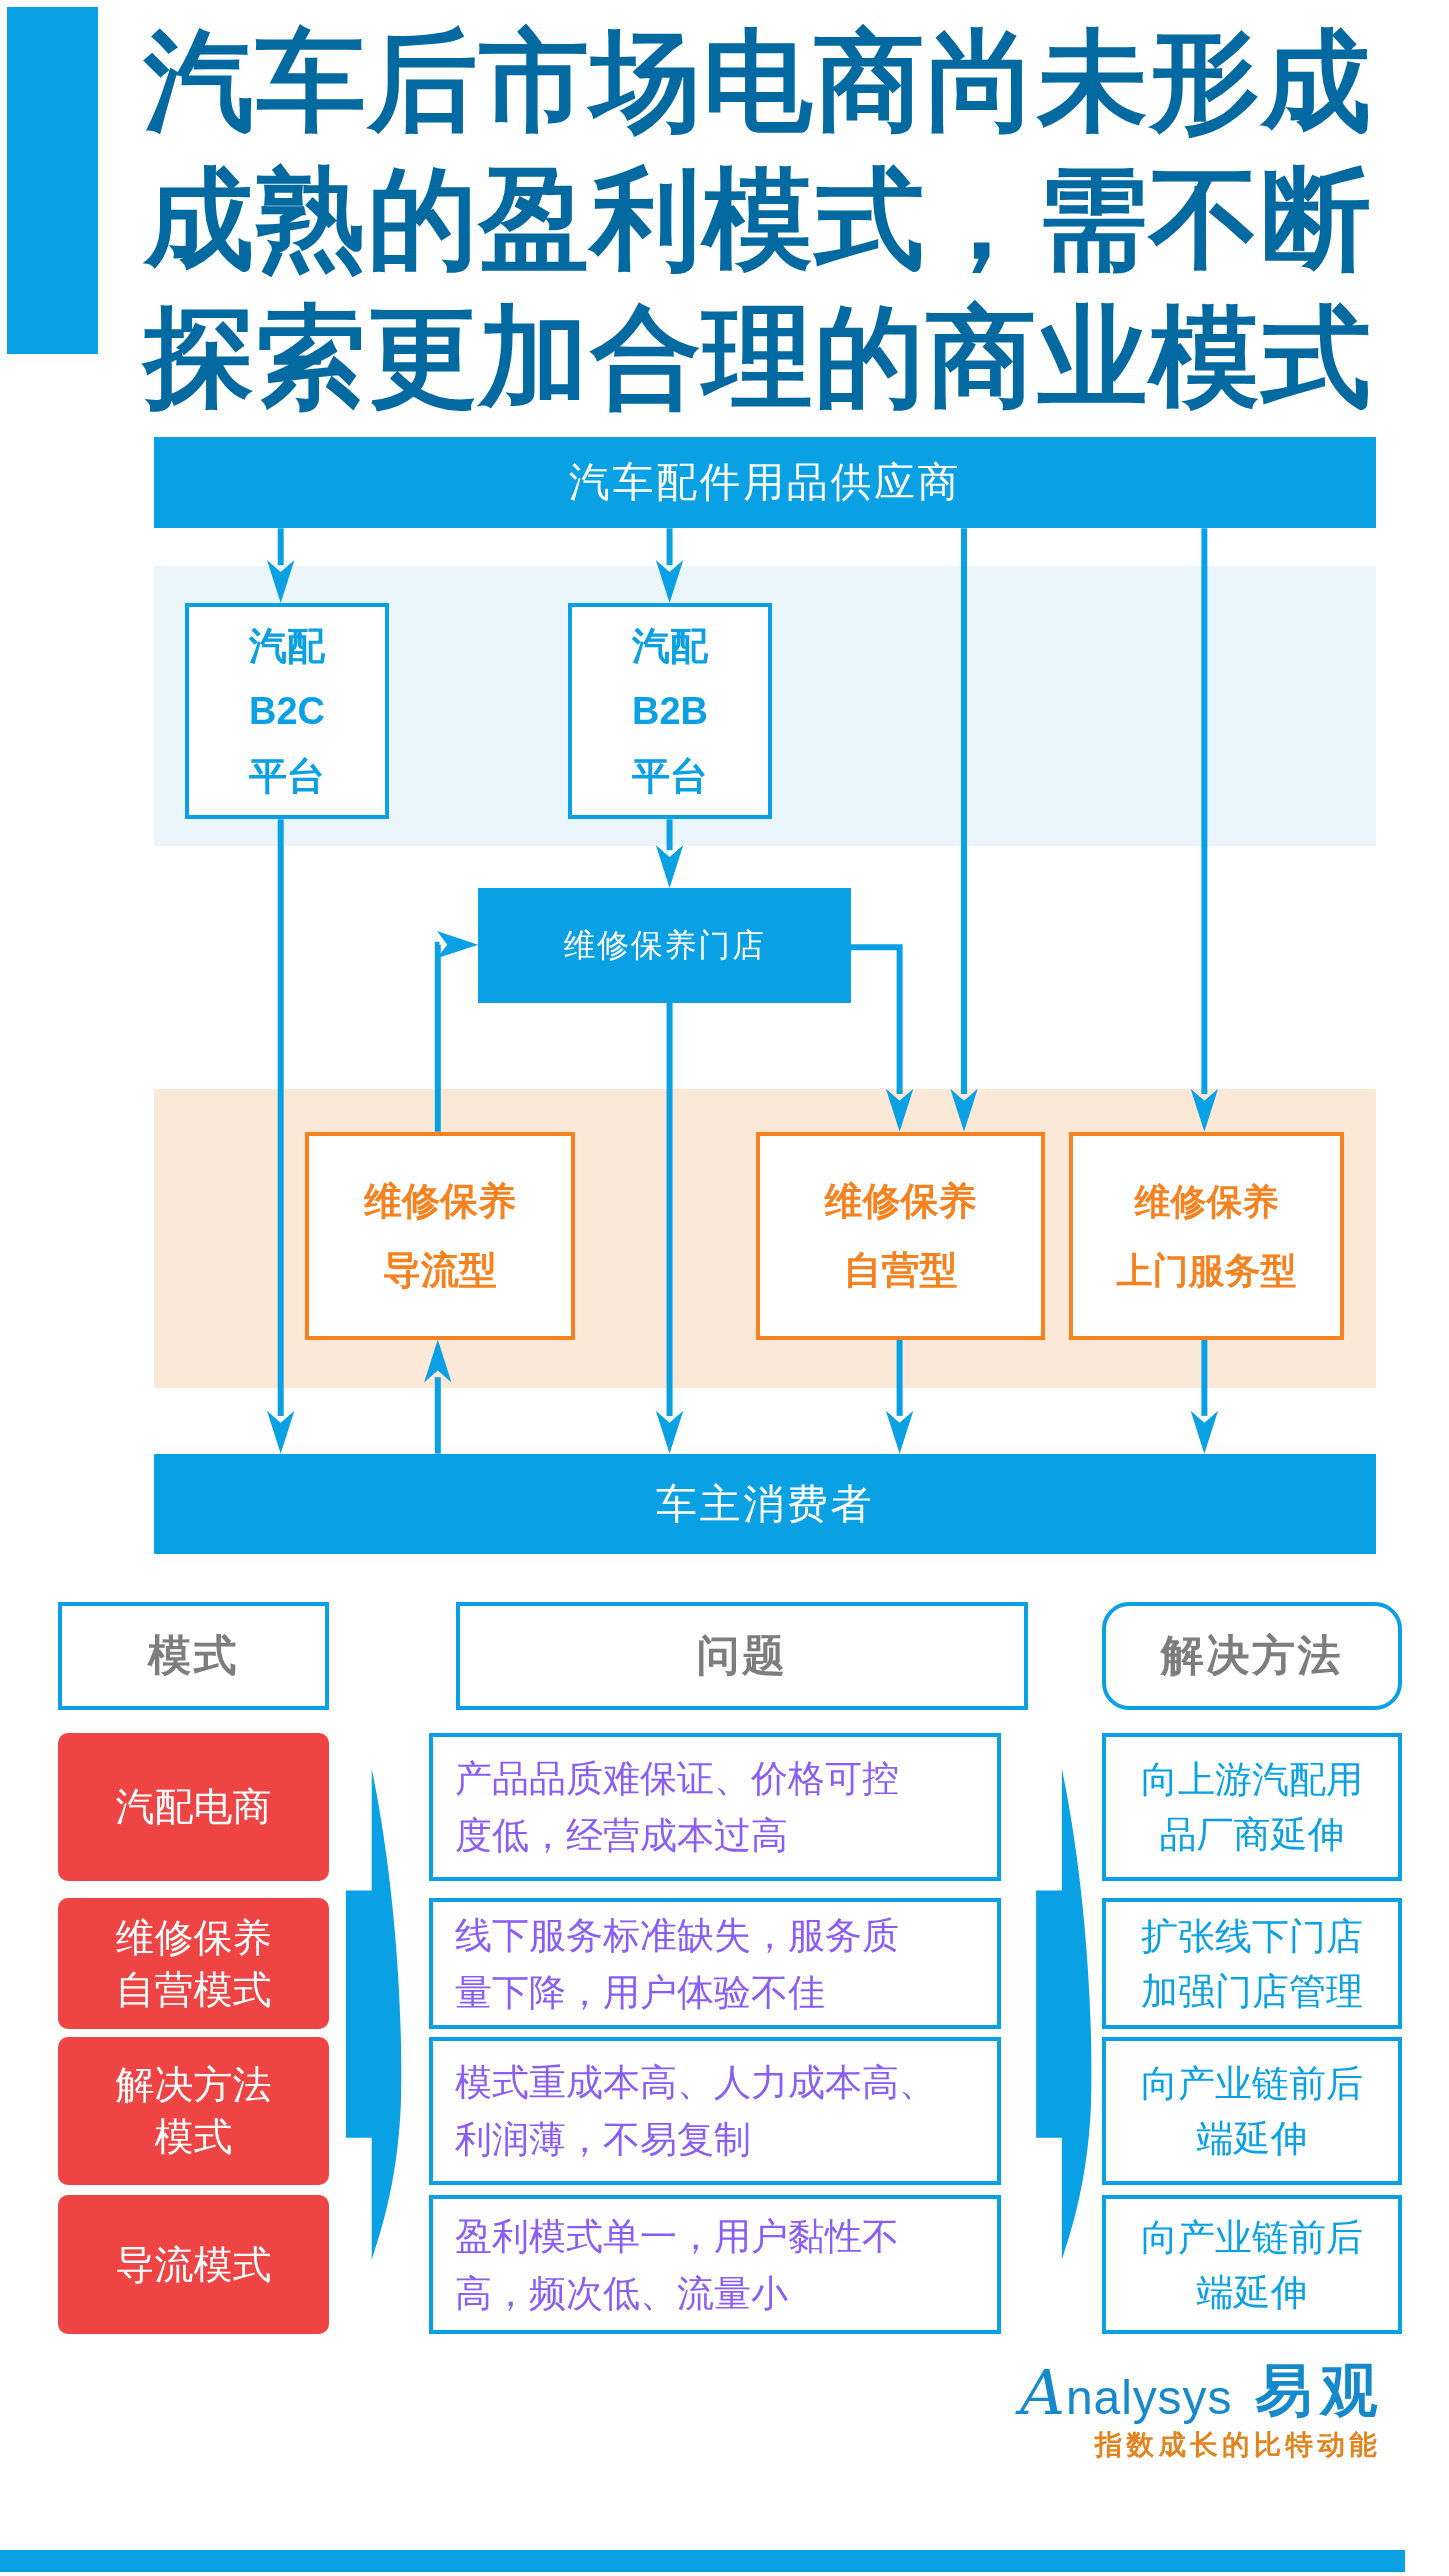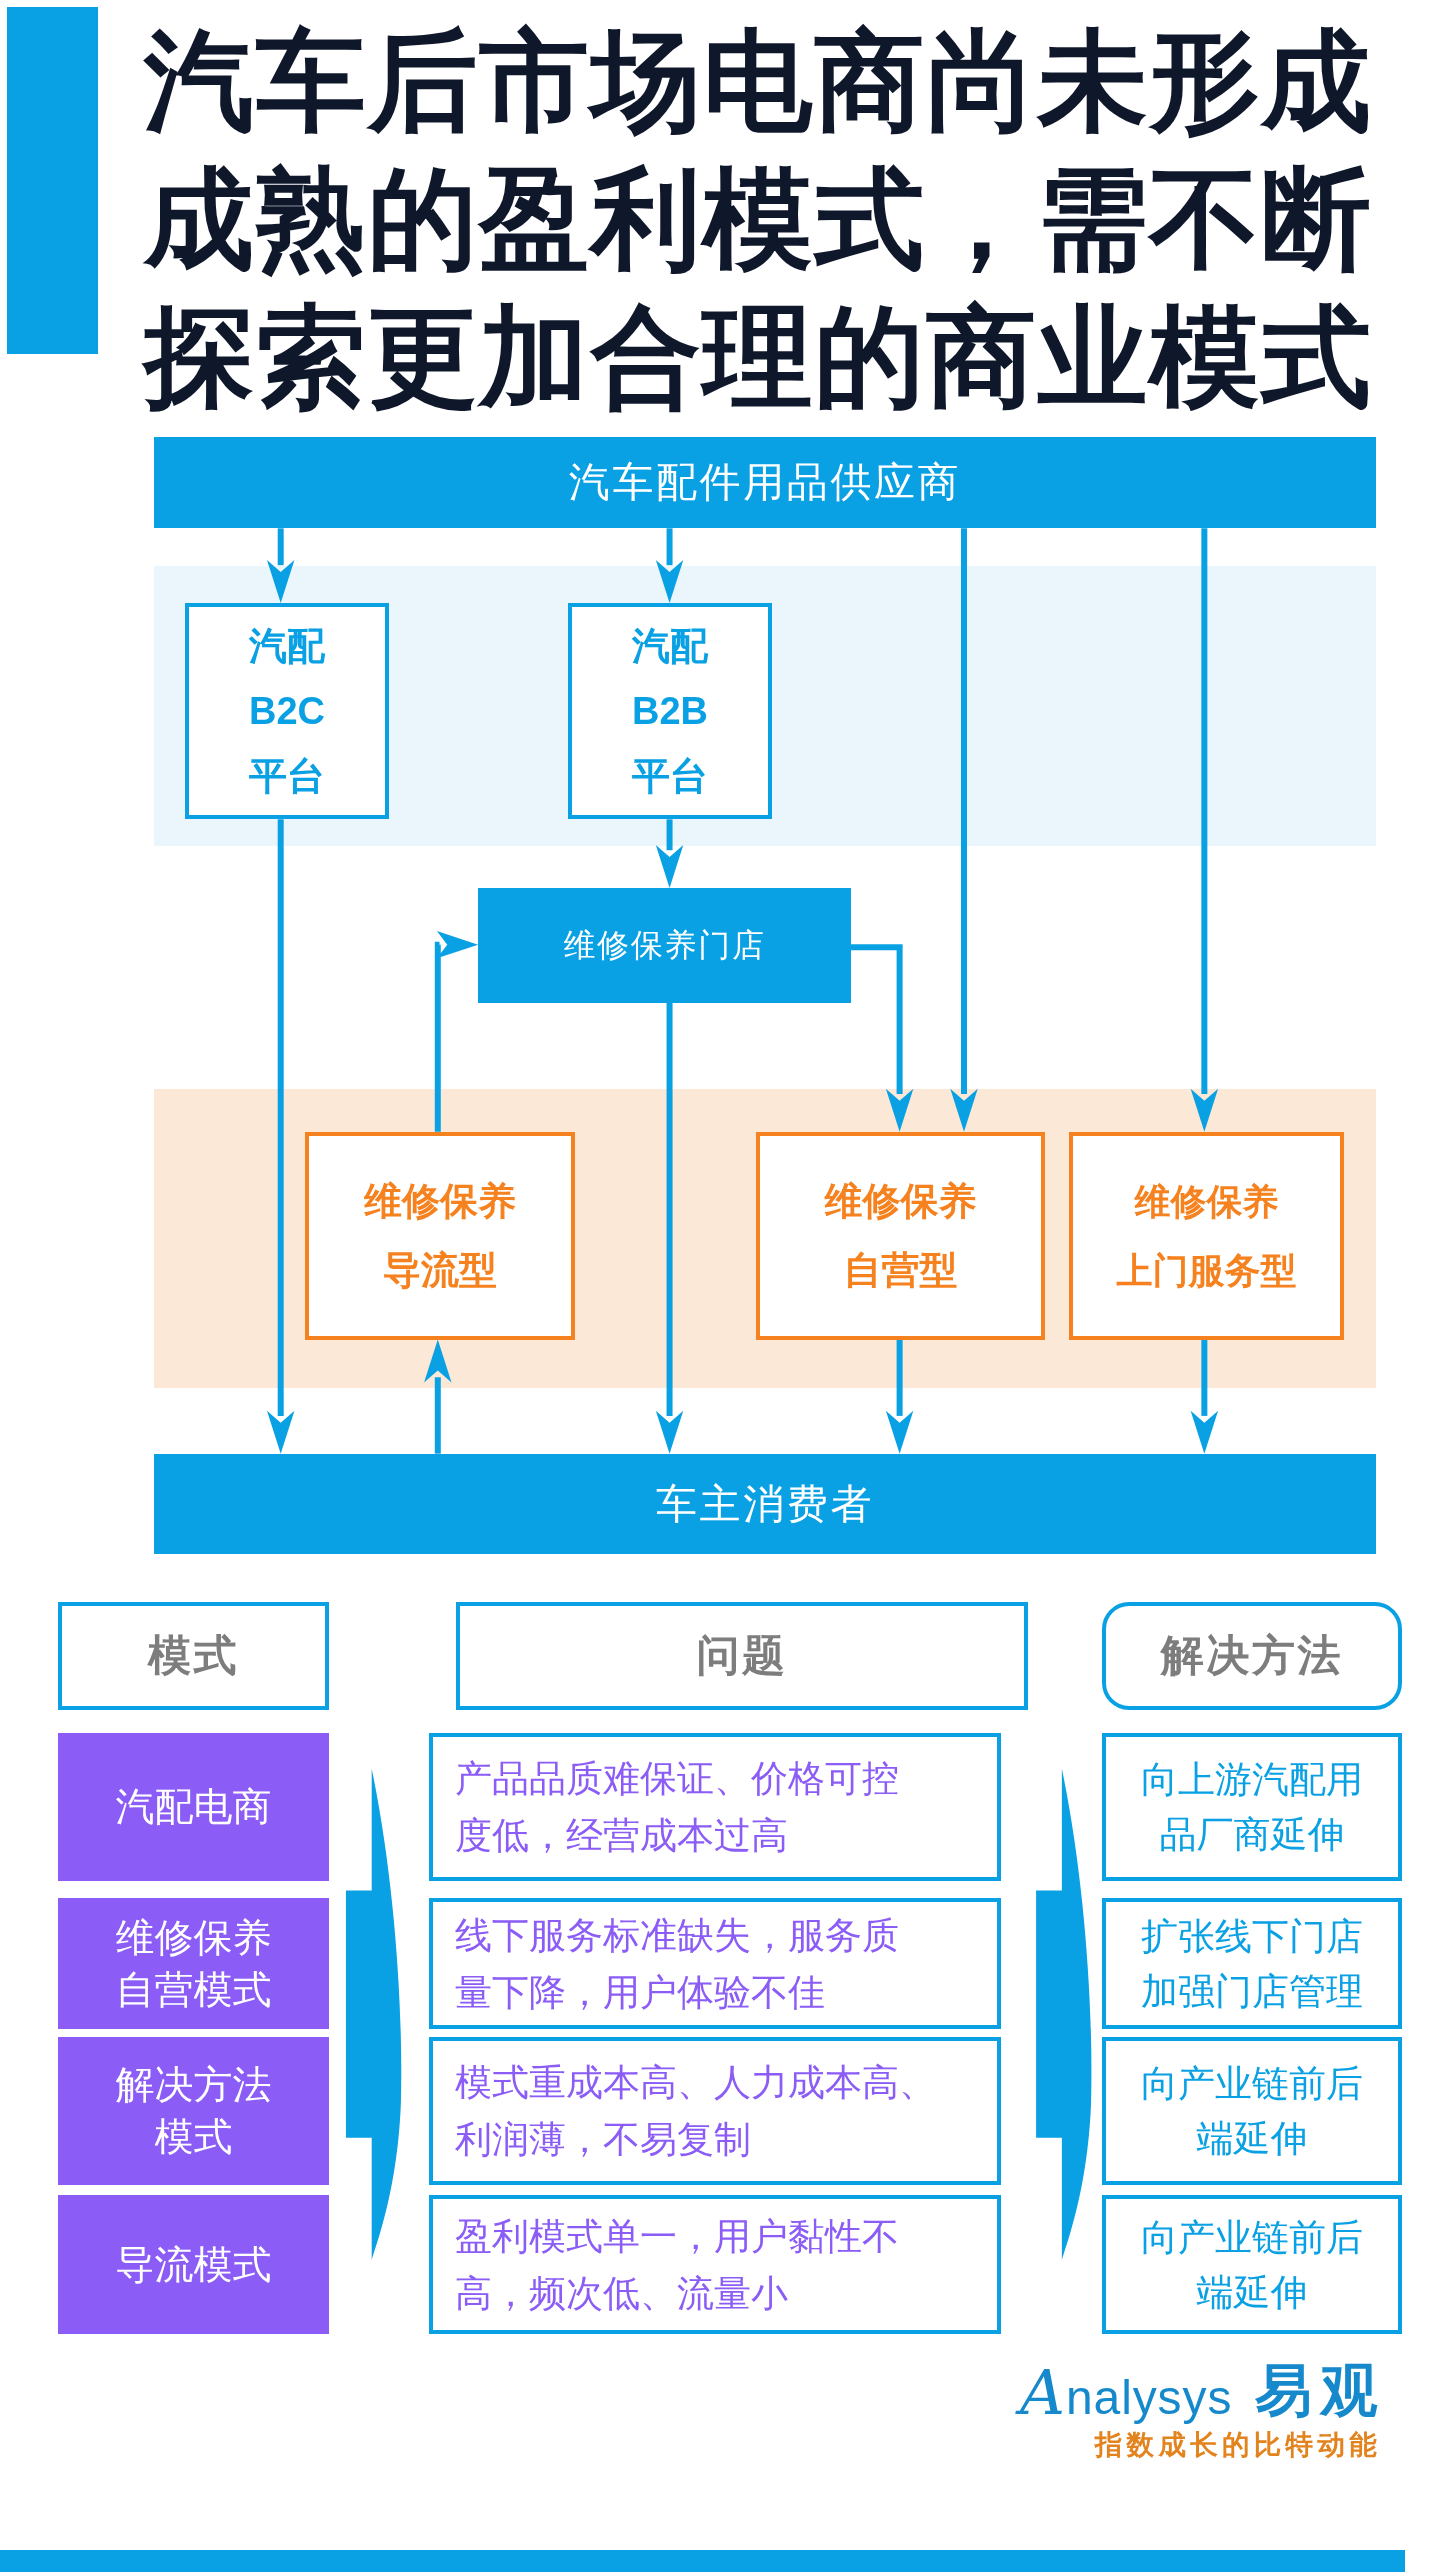--- a/index.html
+++ b/index.html
@@ -1,21 +1,21 @@
 <!DOCTYPE html>
 <html style="font-size:13.7px"><head>
 <meta charset="utf-8">
 <style>
   html,body{margin:0;padding:0;background:#fff;}
   body{font-family:"Liberation Sans","DejaVu Sans",sans-serif;}
   #canvas{position:relative;width:1449px;height:2576px;background:#ffffff;overflow:hidden;}
   .abs{position:absolute;box-sizing:border-box;}
   
   .brand-stripe{left:6.9px;top:6.9px;width:91px;height:347px;background:#0aa1e4;}
-  .title{left:144px;top:12px;width:1262px;color:#0f172a;font-weight:900;font-size:110px;line-height:138px;letter-spacing:1.7px;white-space:nowrap;}
+  .title{left:144px;top:12px;width:1262px;color:#0369a1;font-weight:900;font-size:110px;line-height:138px;letter-spacing:1.7px;white-space:nowrap;}
   
   .band-blue{left:154px;top:566px;width:1222px;height:280px;background:#eaf6fc;z-index:0;}
   .band-orange{left:154px;top:1089px;width:1222px;height:299px;background:#fbe8d6;z-index:0;}
   .bar{background:#0aa1e4;color:#fff;display:flex;align-items:center;justify-content:center;z-index:2;}
   .bar-supplier{left:154px;top:437px;width:1222px;height:91px;font-size:41px;letter-spacing:2.6px;}
   .bar-consumer{left:154px;top:1454px;width:1222px;height:100px;font-size:41px;letter-spacing:2.6px;}
   .bar-store{left:478px;top:888px;width:373px;height:115px;font-size:32px;letter-spacing:1.7px;}
   .node{background:#fff;display:flex;align-items:center;justify-content:center;text-align:center;white-space:pre-line;z-index:2;}
   .node-blue{border:4.3px solid #0aa1e4;color:#0aa1e4;font-weight:700;font-size:38px;line-height:65px;}
   .node-orange{border:4.3px solid #f5821f;color:#f5821f;font-weight:700;font-size:38px;line-height:69px;}
@@ -23,21 +23,21 @@
   .b2b{left:568px;top:603px;width:204px;height:216px;}
   .svc1{left:305px;top:1132px;width:270px;height:208px;}
   .svc2{left:756px;top:1132px;width:289px;height:208px;}
   .svc3{left:1069px;top:1132px;width:275px;height:208px;font-size:36px;}
   .flow-svg{left:0;top:0;z-index:1;}
   
   .thead{background:#fff;border:4.3px solid #0aa1e4;color:#7d7d7d;font-weight:700;font-size:43px;display:flex;align-items:center;justify-content:center;letter-spacing:2.6px;z-index:2;}
   .th-mode{left:58px;top:1602px;width:271px;height:108px;}
   .th-problem{left:429px;top:1602px;width:572px;height:108px;margin-left:27px;}
   .th-solution{left:1102px;top:1602px;width:300px;height:108px;border-radius:27px;}
-  .mode{background:#8b5cf6;color:#fff;font-size:39px;line-height:52px;display:flex;align-items:center;justify-content:center;text-align:center;white-space:pre-line;z-index:2;}
+  .mode{background:#ef4444;color:#fff;font-size:39px;line-height:52px;display:flex;align-items:center;justify-content:center;text-align:center;white-space:pre-line;z-index:2;border-radius:10px;}
   .problem{background:#fff;border:4.3px solid #0aa1e4;color:#8b5cf6;font-size:37px;line-height:57px;display:flex;align-items:center;text-align:left;white-space:pre-line;padding:0 22px;z-index:2;}
   .solution{background:#fff;border:4.3px solid #0aa1e4;color:#0aa1e4;font-size:37px;line-height:55px;display:flex;align-items:center;justify-content:center;text-align:center;white-space:pre-line;z-index:2;}
   .c1{left:58px;width:271px;} .c2{left:429px;width:572px;} .c3{left:1102px;width:300px;}
   .r1{top:1733px;height:148px;} .r2{top:1898px;height:131px;} .r3{top:2037px;height:148px;} .r4{top:2195px;height:139px;}
   
   .logo-en{left:1020px;top:2356px;font-size:48px;color:#1589cb;letter-spacing:0.9px;display:inline-block;}
   .logo-en::first-letter{font-family:"DejaVu Serif","Liberation Serif",serif;font-style:italic;font-size:1.3em;}
   .logo-cn{left:1255px;top:2353px;font-size:57px;font-weight:700;color:#1589cb;letter-spacing:8.6px;}
   .tagline{left:1065px;top:2427px;width:316px;text-align:right;font-size:27.5px;font-weight:700;color:#e2831d;letter-spacing:4.3px;}
   .bottom-bar{left:0;top:2550px;width:1405px;height:22px;background:#0aa1e4;}

